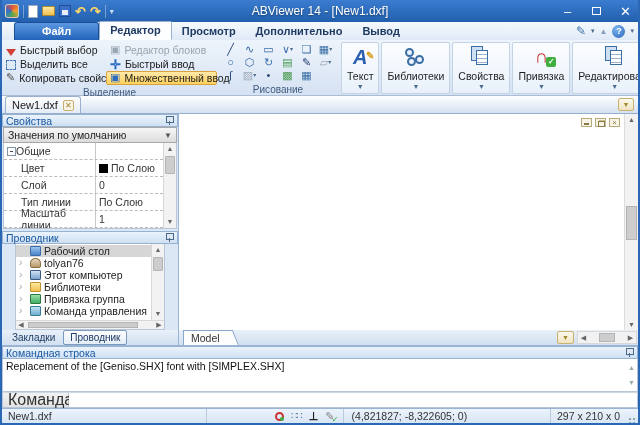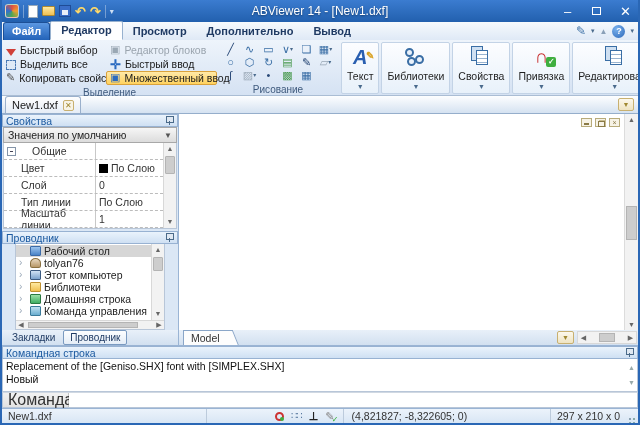--- a/index.html
+++ b/index.html
@@ -19,21 +19,21 @@
   .undo-icon,.redo-icon { color:#ffd968; font-size:13px; line-height:13px; font-weight:bold; }
   .qat-drop { color:#cfe0f4; font-size:8px; }
   .title-text { flex:1; text-align:center; font-size:12px; text-shadow:0 1px 2px rgba(0,0,0,.4); }
   .winctl { display:flex; width:150px; justify-content:flex-end; }
   .winbtn { width:29px; height:20px; display:flex; align-items:center; justify-content:center; color:#fff; font-size:13px; cursor:pointer; }
   .max-glyph { width:9px; height:8px; border:1px solid #fff; display:inline-block; }
 
   
   .tabsrow { position:absolute; left:0; top:22px; width:636px; height:18px; background:linear-gradient(#f6fafd,#dfe9f6); display:flex; align-items:flex-end; }
   .rtab { padding:2px 10px 2px; font-weight:bold; color:#1f3a63; font-size:11px; line-height:13px; cursor:pointer; }
-  .rtab.file { background:linear-gradient(#5b97e2,#2363b8); color:#fff; border:1px solid #1c4f96; border-bottom:none; border-radius:3px 3px 0 0; margin-left:1px; padding:2px 8px; }
+  .rtab.file { background:linear-gradient(#5b97e2,#2363b8); color:#fff; border:1px solid #1c4f96; border-bottom:none; border-radius:3px 3px 0 0; margin-left:12px; padding:2px 27px; }
   .rtab.active { background:#fdfeff; border:1px solid #97b1cf; border-bottom:1px solid #fdfeff; border-radius:2px 2px 0 0; }
   .tabs-right { position:absolute; right:4px; top:2px; display:flex; align-items:center; gap:5px; }
   .style-pencil { color:#3a6ea5; font-size:12px; }
   .mini-drop { font-size:7px; color:#4a6a8c; }
   .collapse-chevron { color:#8aa0b8; font-size:8px; }
   .help-btn { width:13px; height:13px; border-radius:50%; background:radial-gradient(circle at 35% 30%,#7ab2ee,#2a66b8); color:#fff; font-size:9px; font-weight:bold; text-align:center; line-height:13px; }
 
   
   .ribbon { position:absolute; left:0; top:40px; width:636px; height:56px; background:linear-gradient(#eef4fb,#d5e2f3); border-bottom:1px solid #aabdd4; display:flex; }
   .vsep { width:1px; height:50px; margin-top:2px; background:#c3d2e5; }
@@ -97,21 +97,21 @@
   .pin::after { content:""; position:absolute; left:4px; top:6px; width:1px; height:4px; background:#4a6a8a; }
 
   .combo { height:16px; margin:0 1px; background:linear-gradient(#f6f6f6,#dcdcdc); border:1px solid #a8a8a8; display:flex; align-items:center; justify-content:space-between; padding:0 4px; font-size:10.5px; color:#222; cursor:pointer; }
   .combo .arr { font-size:8px; color:#555; }
 
   .propwrap { flex:1; display:flex; background:#fff; border:1px solid #b8c6d8; border-top:none; margin:0 1px; overflow:hidden; }
   .proptable { flex:1; }
   .prow { display:flex; height:17px; align-items:center; border-bottom:1px dashed #bcbcbc; font-size:10.5px; color:#333; }
   .prow .pname { width:91px; padding-left:17px; }
   .prow .pval { flex:1; border-left:1px solid #c8c8c8; padding-left:3px; height:100%; display:flex; align-items:center; gap:3px; }
-  .prow.group .pname { padding-left:3px; display:flex; align-items:center; gap:16px; }
+  .prow.group .pname { padding-left:3px; display:flex; align-items:center; gap:0; }
   .minusbox { width:9px; height:9px; border:1px solid #8494a8; background:#fff; position:relative; }
   .minusbox::after { content:""; position:absolute; left:2px; right:2px; top:3px; height:1px; background:#445; }
   .swatch { width:9px; height:9px; background:#000; }
   .vscroll { width:13px; background:#f2f2f2; border-left:1px solid #d8d8d8; display:flex; flex-direction:column; align-items:center; justify-content:space-between; font-size:7px; color:#666; position:relative; }
   .vscroll .sarr { height:12px; line-height:12px; cursor:pointer; }
   .vscroll .thumb { position:absolute; left:1px; right:1px; background:#cdcdcd; border:1px solid #b4b4b4; border-radius:1px; }
 
   .treewrap { flex:1; display:flex; background:#fff; border:1px solid #b8c6d8; border-top:none; margin:0 13px; overflow:hidden; flex-direction:column; }
   .treebody { flex:1; display:flex; }
   .tree { flex:1; padding-top:1px; }
@@ -420,21 +420,21 @@
               <span>Этот компьютер</span>
             </div>
             <div class="titem">
               <span class="texp">›</span>
                 <span class="ticon ic-folder"></span>
               <span>Библиотеки</span>
             </div>
             <div class="titem">
               <span class="texp">›</span>
                 <span class="ticon ic-home"></span>
-              <span>Домашняя строка</span>
+              <span>Привязка группа</span>
             </div>
             <div class="titem">
               <span class="texp">›</span>
                 <span class="ticon ic-cpanel"></span>
               <span>Команда управления</span>
             </div>
           </div>
           <div class="vscroll">
             <span class="sarr">▲</span>
             <span class="thumb" style="top:13px;height:14px;"></span>
@@ -479,21 +479,20 @@
     </div>
   </div>
 
   <div class="cmdpanel">
     <div class="cmdhead">
       <span>Командная строка</span>
       <span class="pin"></span>
     </div>
     <div class="cmdtext">
       <div>Replacement of the [Geniso.SHX] font with [SIMPLEX.SHX]</div>
-      <div>Новый</div>
       <span class="sarr up">▲</span>
       <span class="sarr dn">▼</span>
     </div>
     <div class="cmdprompt">
       <div class="cmdlabel">Команда:</div>
       <input class="cmdinput" type="text" value="" style="">
     </div>
   </div>
 
   <div class="statusbar">

